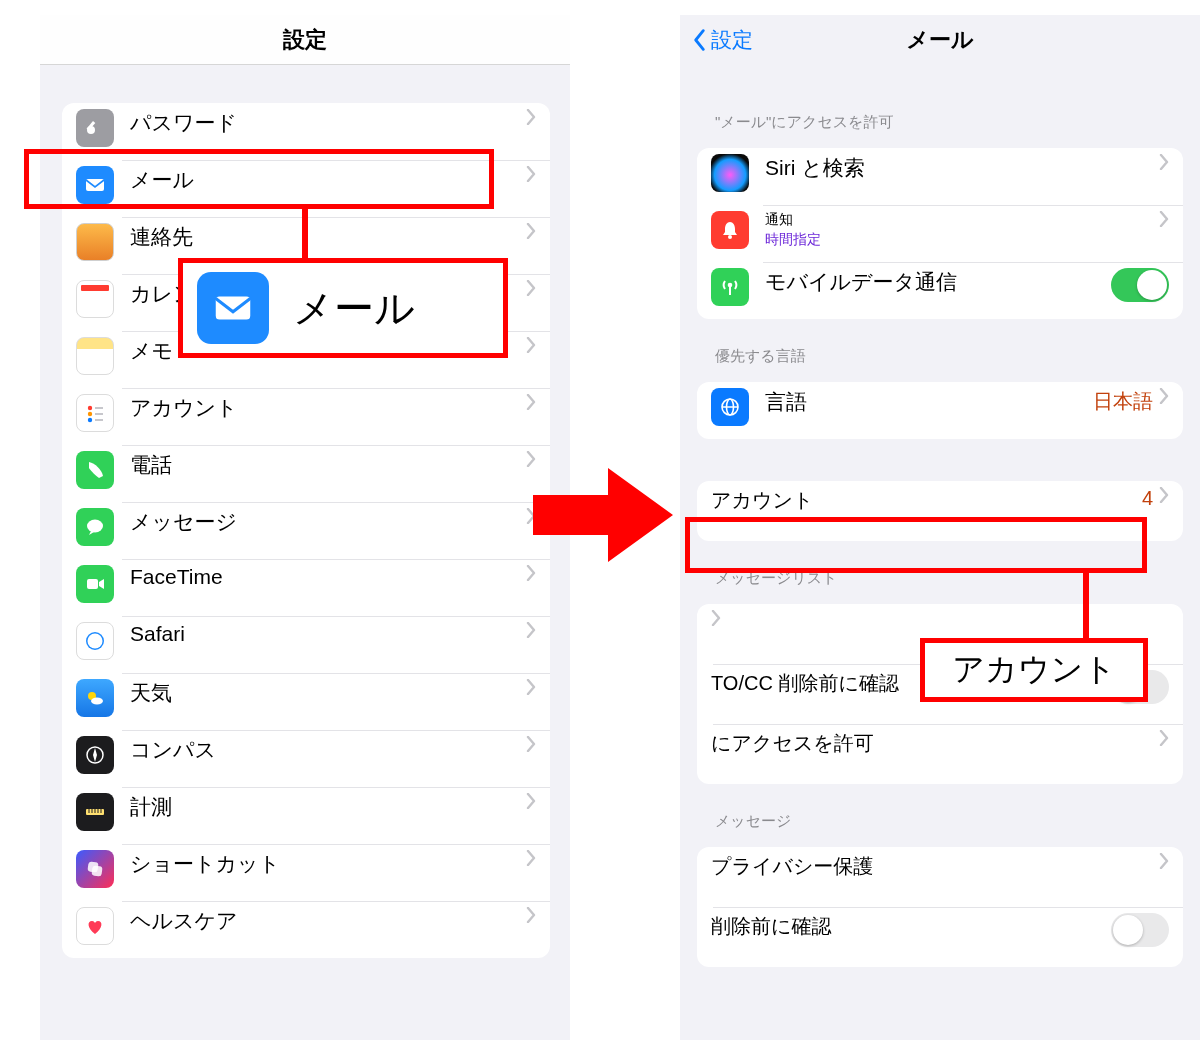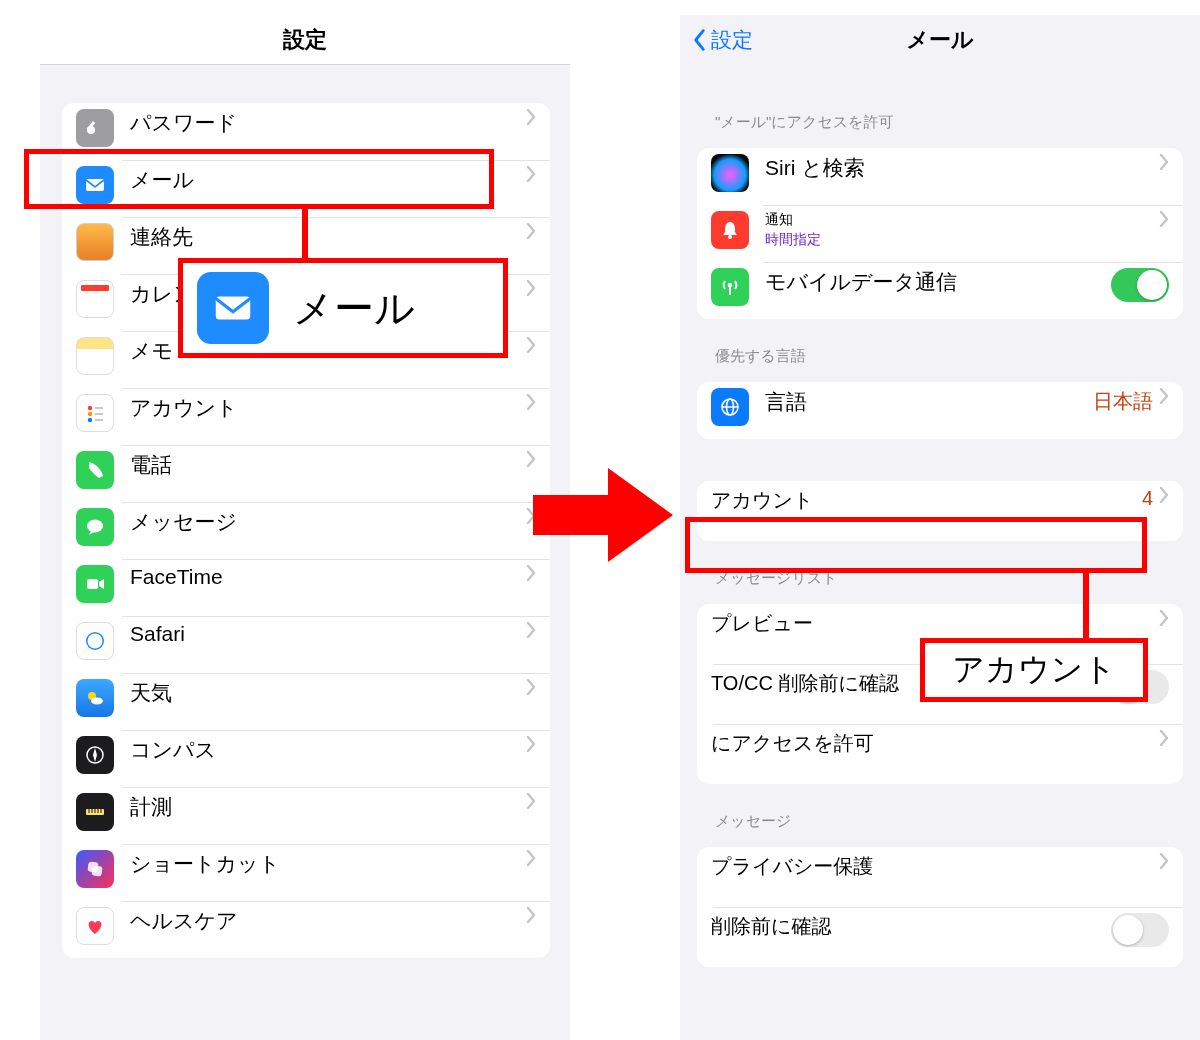--- a/index.html
+++ b/index.html
@@ -394,21 +394,20 @@
             <svg viewBox="0 0 10 16">
               <use href="#chev-r"></use>
             </svg>
           </span>
       </div>
     </div>
 
     <div class="group-header">メッセージリスト</div>
     <div class="group noicons">
       <div class="row noicon">
-        <div class="label">プレビュー</div>
         <span class="chev">
             <svg viewBox="0 0 10 16">
               <use href="#chev-r"></use>
             </svg>
           </span>
       </div>
       <div class="row noicon">
         <div class="label">TO/CC 削除前に確認</div>
         <div class="toggle">
             <div class="knob"></div>

